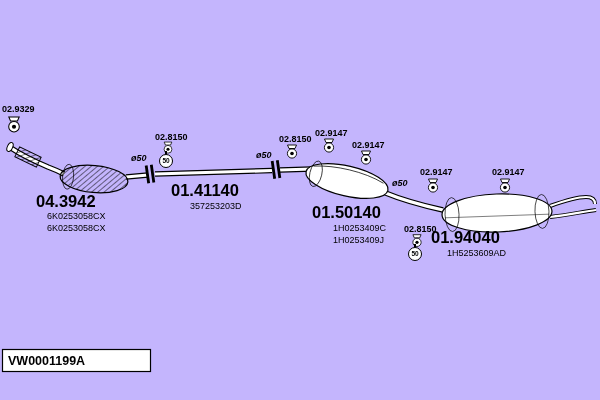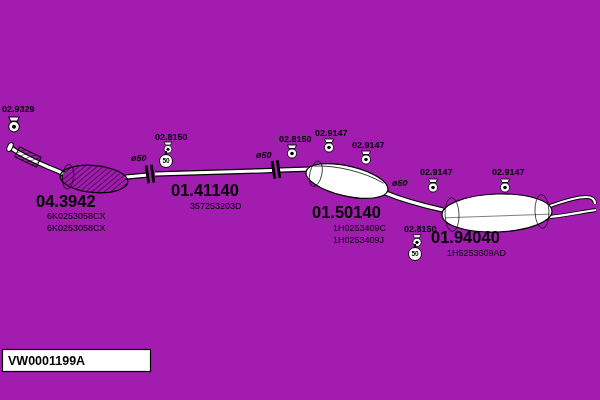--- a/index.html
+++ b/index.html
@@ -1,16 +1,16 @@
 <!DOCTYPE html>
 <html><head>
 <meta charset="utf-8">
 <style>
   html,body{margin:0;padding:0;background:#fff;}
-  .stage{width:600px;height:400px;position:relative;background:#a21caf;overflow:hidden;}
+  .stage{width:600px;height:400px;position:relative;background:#c4b5fd;overflow:hidden;}
   svg{display:block;}
   text{font-family:"Liberation Sans","DejaVu Sans",sans-serif;fill:#000;}
   .pn{font-size:16.5px;font-weight:bold;}
   .oem{font-size:9px;}
   .mount{font-size:9px;font-weight:bold;}
   .dia{font-size:9px;font-style:italic;font-weight:bold;}
   .clampnum{font-size:6.5px;font-weight:bold;}
   .footer-code{font-size:12.5px;font-weight:bold;}
   .pipe-outer{fill:none;stroke:#000;stroke-width:5.5;}
   .pipe-inner{fill:none;stroke:#fff;stroke-width:3.2;}

